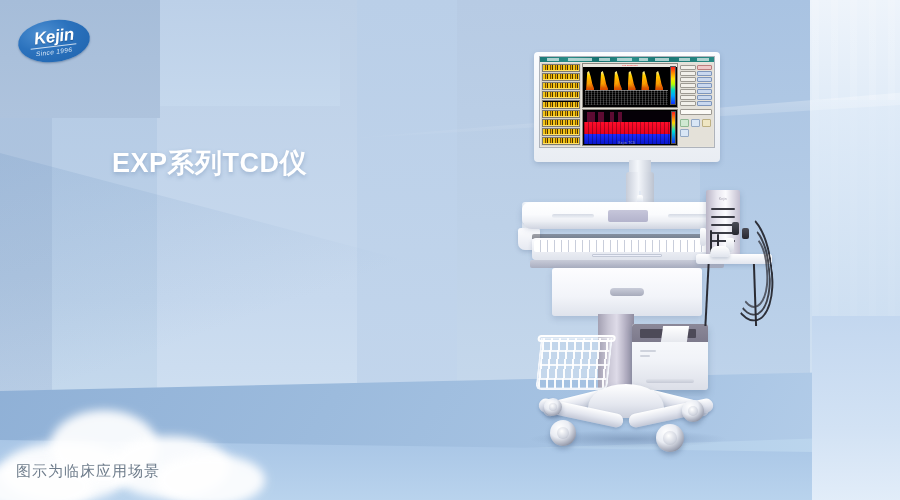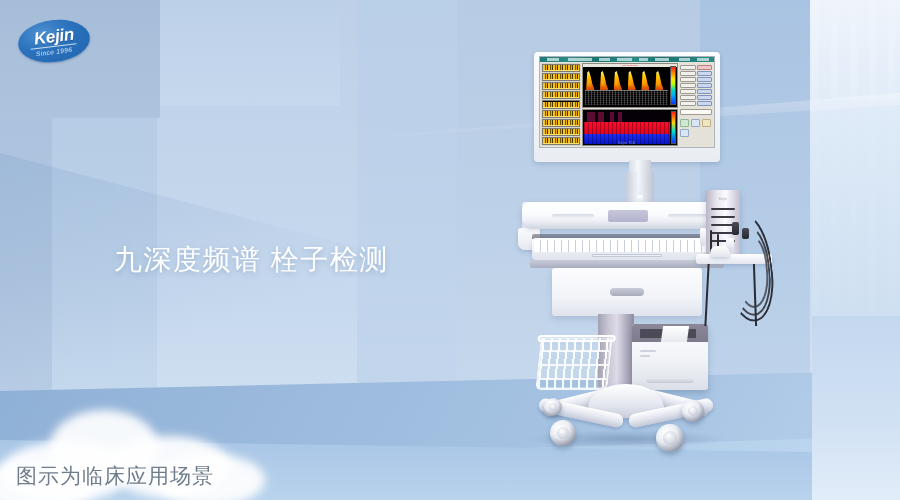--- a/index.html
+++ b/index.html
@@ -132,21 +132,21 @@
     text-shadow:0 2px 4px rgba(90,120,160,.4);
   }
   .tagline{
     position:absolute; left:114px; top:246px;
     font-size:28px; font-weight:normal; color:#ffffff;
     letter-spacing:1.5px; line-height:1;
     text-shadow:0 2px 5px rgba(90,120,160,.35);
   }
   .footnote{
     position:absolute; left:16px; top:462px;
-    font-size:21px; color:#6f7d8c; letter-spacing:1px;
+    font-size:15px; color:#6f7d8c; letter-spacing:1px;
   }
 
   
   #device{ position:absolute; left:510px; top:52px; width:260px; height:420px; }
 
   
   .mon-shell{
     position:absolute; left:24px; top:0px; width:186px; height:110px;
     background:linear-gradient(180deg,#fbfcfe,#e9edf3);
     border-radius:4px;
@@ -554,21 +554,21 @@
     <span class="c4"></span>
       <span class="c5"></span>
   </div>
 
   <div class="logo">
     <div class="logo-oval"></div>
     <div class="logo-word">Kejin</div>
     <div class="logo-since">Since 1996</div>
   </div>
 
-  <div class="tagline">九深度频谱 栓子检测</div>
+  <div class="subhead">EXP系列TCD仪</div>
   <div class="footnote">图示为临床应用场景</div>
 
   <div id="device">
 
     <div class="floor-shadow"></div>
 
     <div class="mon-shell">
       <div class="mon-screen">
         <div class="mon-menubar">
           <i style="left:4%;width:7%"></i>

